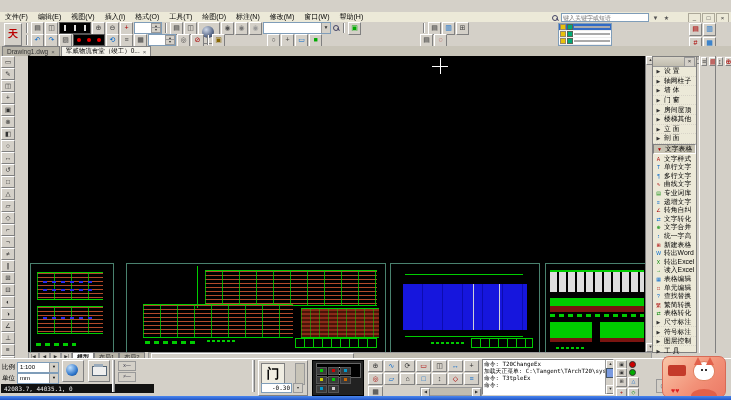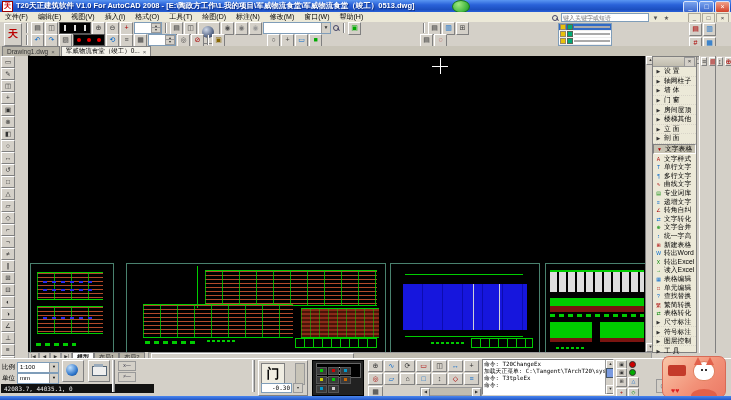--- a/index.html
+++ b/index.html
@@ -190,30 +190,20 @@
   #mascot-hearts{position:absolute;left:8px;bottom:3px;color:#d22;font-size:7px;}
   
   #taskbar{position:absolute;left:0;top:396px;width:731px;height:4px;
     background:linear-gradient(180deg,#4a86ee,#2156c8);}
 </style>
 </head>
 <body>
 
 <div id="app">
 
-  <div id="titlebar">
-    <div id="app-icon">天</div>
-    <div id="title-text">T20天正建筑软件 V1.0 For AutoCAD 2008 - [E:\陶政方工作\1.我的项目\军威物流食堂\军威物流食堂（竣工）0513.dwg]</div>
-    <div id="title-badge"></div>
-    <div class="wbtns">
-      <div class="wbtn">_</div>
-      <div class="wbtn">□</div>
-      <div class="wbtn close">×</div>
-    </div>
-  </div>
 
   <div id="menubar">
 
       <div class="menu-item">文件(F)</div>
 
       <div class="menu-item">编辑(E)</div>
 
       <div class="menu-item">视图(V)</div>
 
       <div class="menu-item">插入(I)</div>

